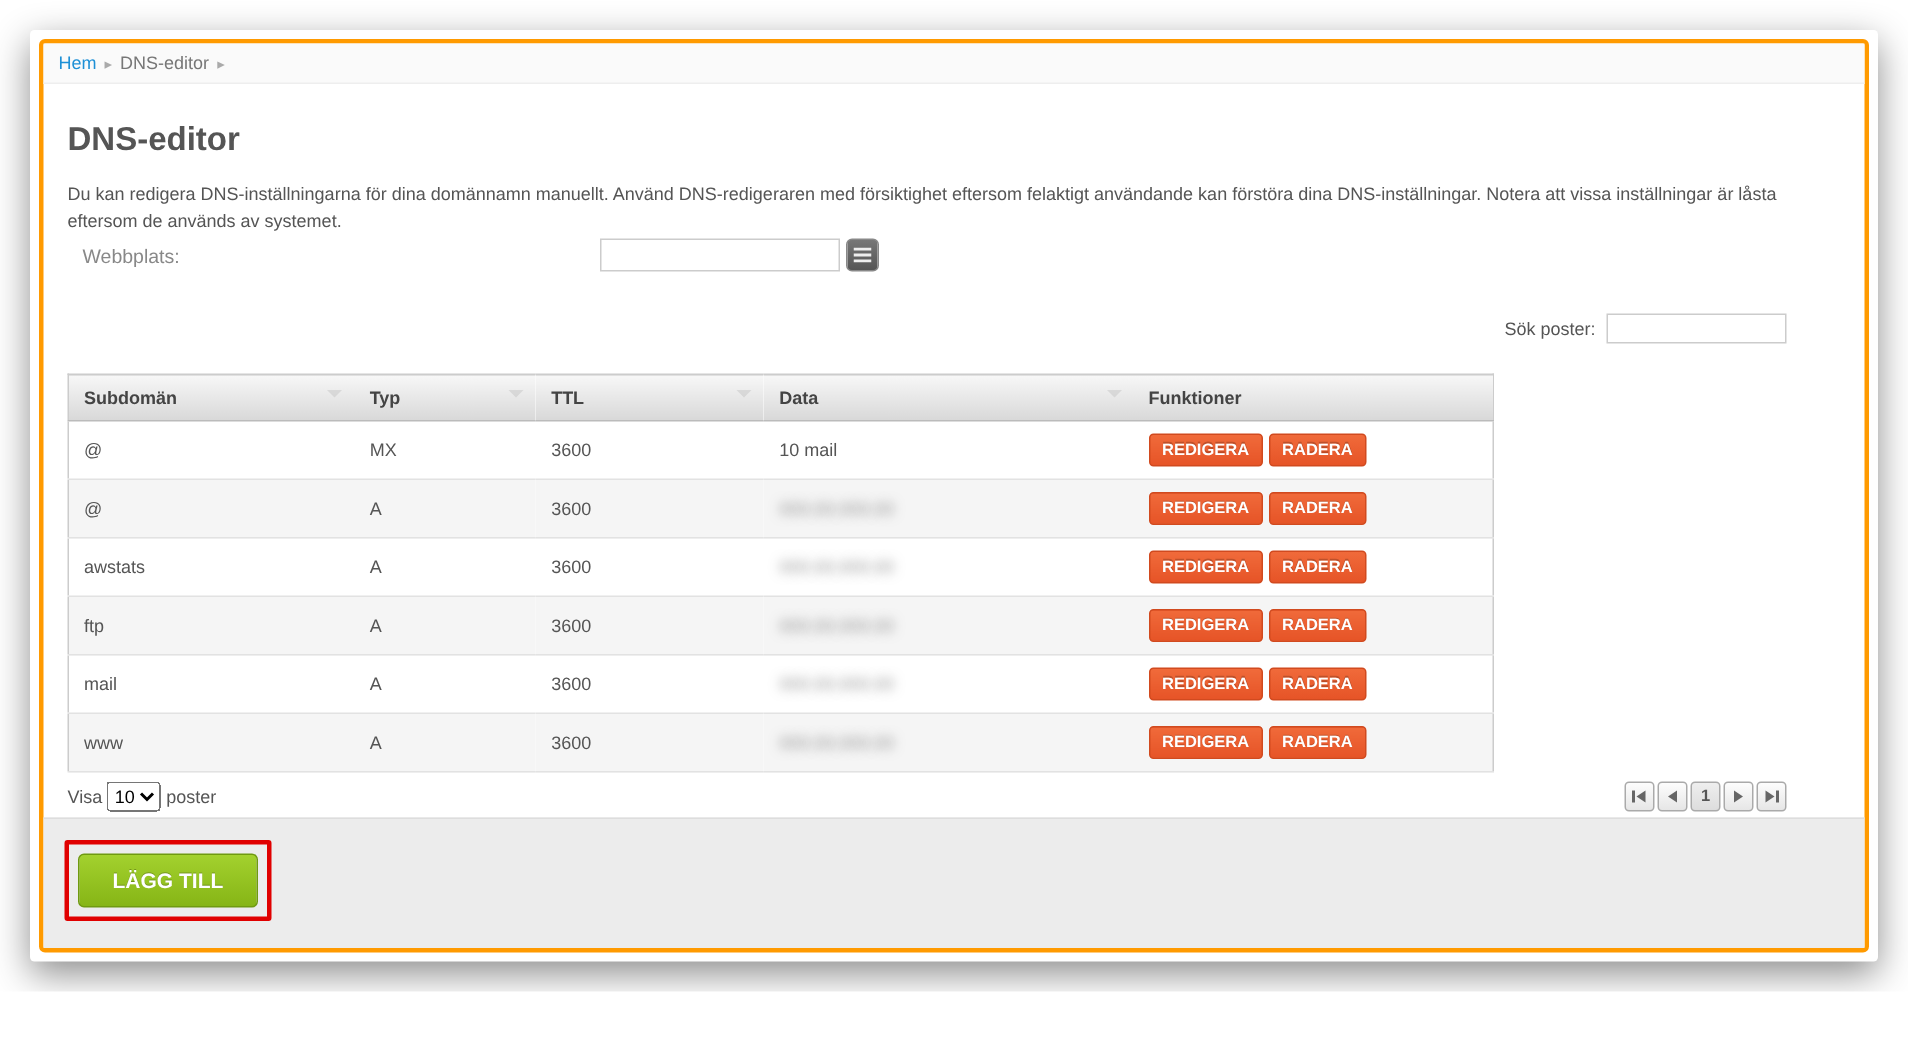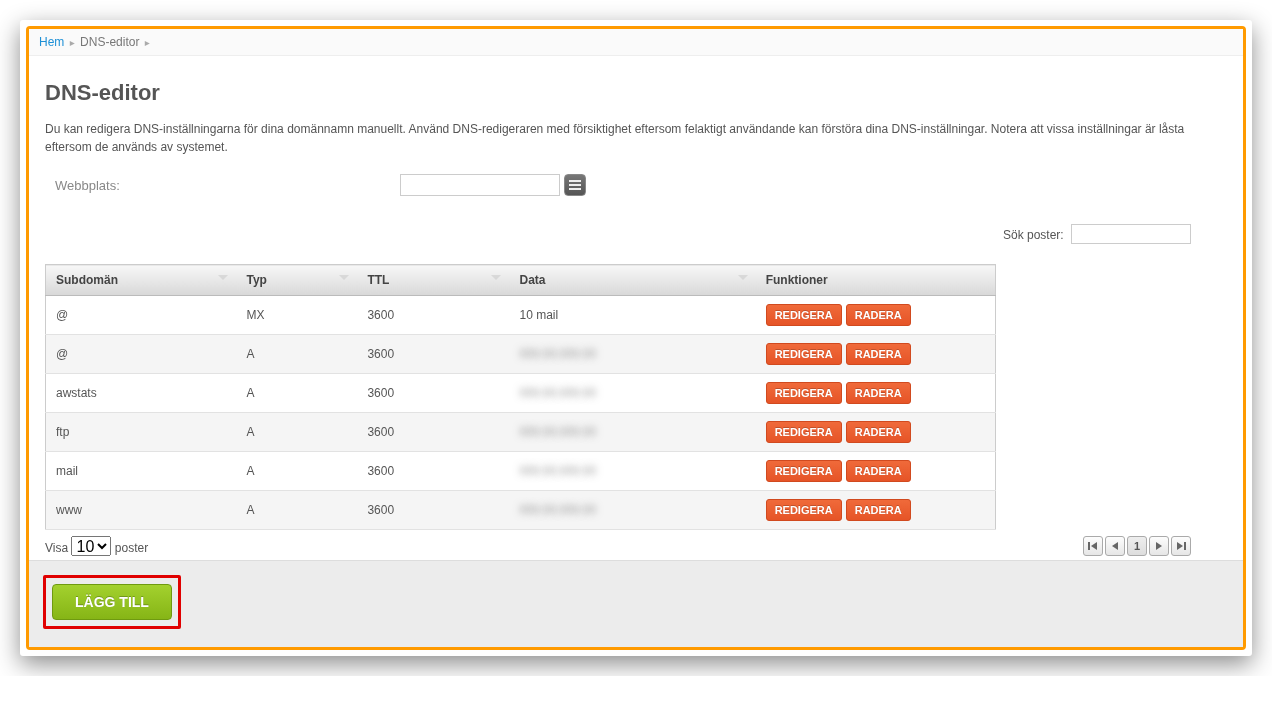--- a/index.html
+++ b/index.html
@@ -39,21 +39,21 @@
   h1 {
     font-size: 22px;
     color: #555;
     margin: 4px 0 14px 0;
     font-weight: bold;
   }
   .desc {
     font-size: 12px;
     color: #555;
     line-height: 1.5;
-    margin-bottom: 18px;
+    margin-bottom: 3px;
   }
   .form-row {
     display: flex;
     align-items: center;
     margin-bottom: 28px;
     padding-left: 10px;
   }
   .form-row label {
     width: 345px;
     color: #888;
@@ -140,21 +140,21 @@
   }
   .table-footer {
     display: flex;
     justify-content: space-between;
     align-items: center;
     padding: 6px 0 4px 0;
     font-size: 12px;
     color: #555;
   }
   .table-footer select {
-    font-size: 16px;
+    font-size: 12px;
     height: 20px;
   }
   .pager { display:flex; gap:2px; padding-right: 36px;}
   .pager button {
     width: 20px; height: 20px;
     border: 1px solid #aaa;
     border-radius: 3px;
     background: linear-gradient(#fdfdfd,#e6e6e6);
     font-size: 11px;
     color: #555;

